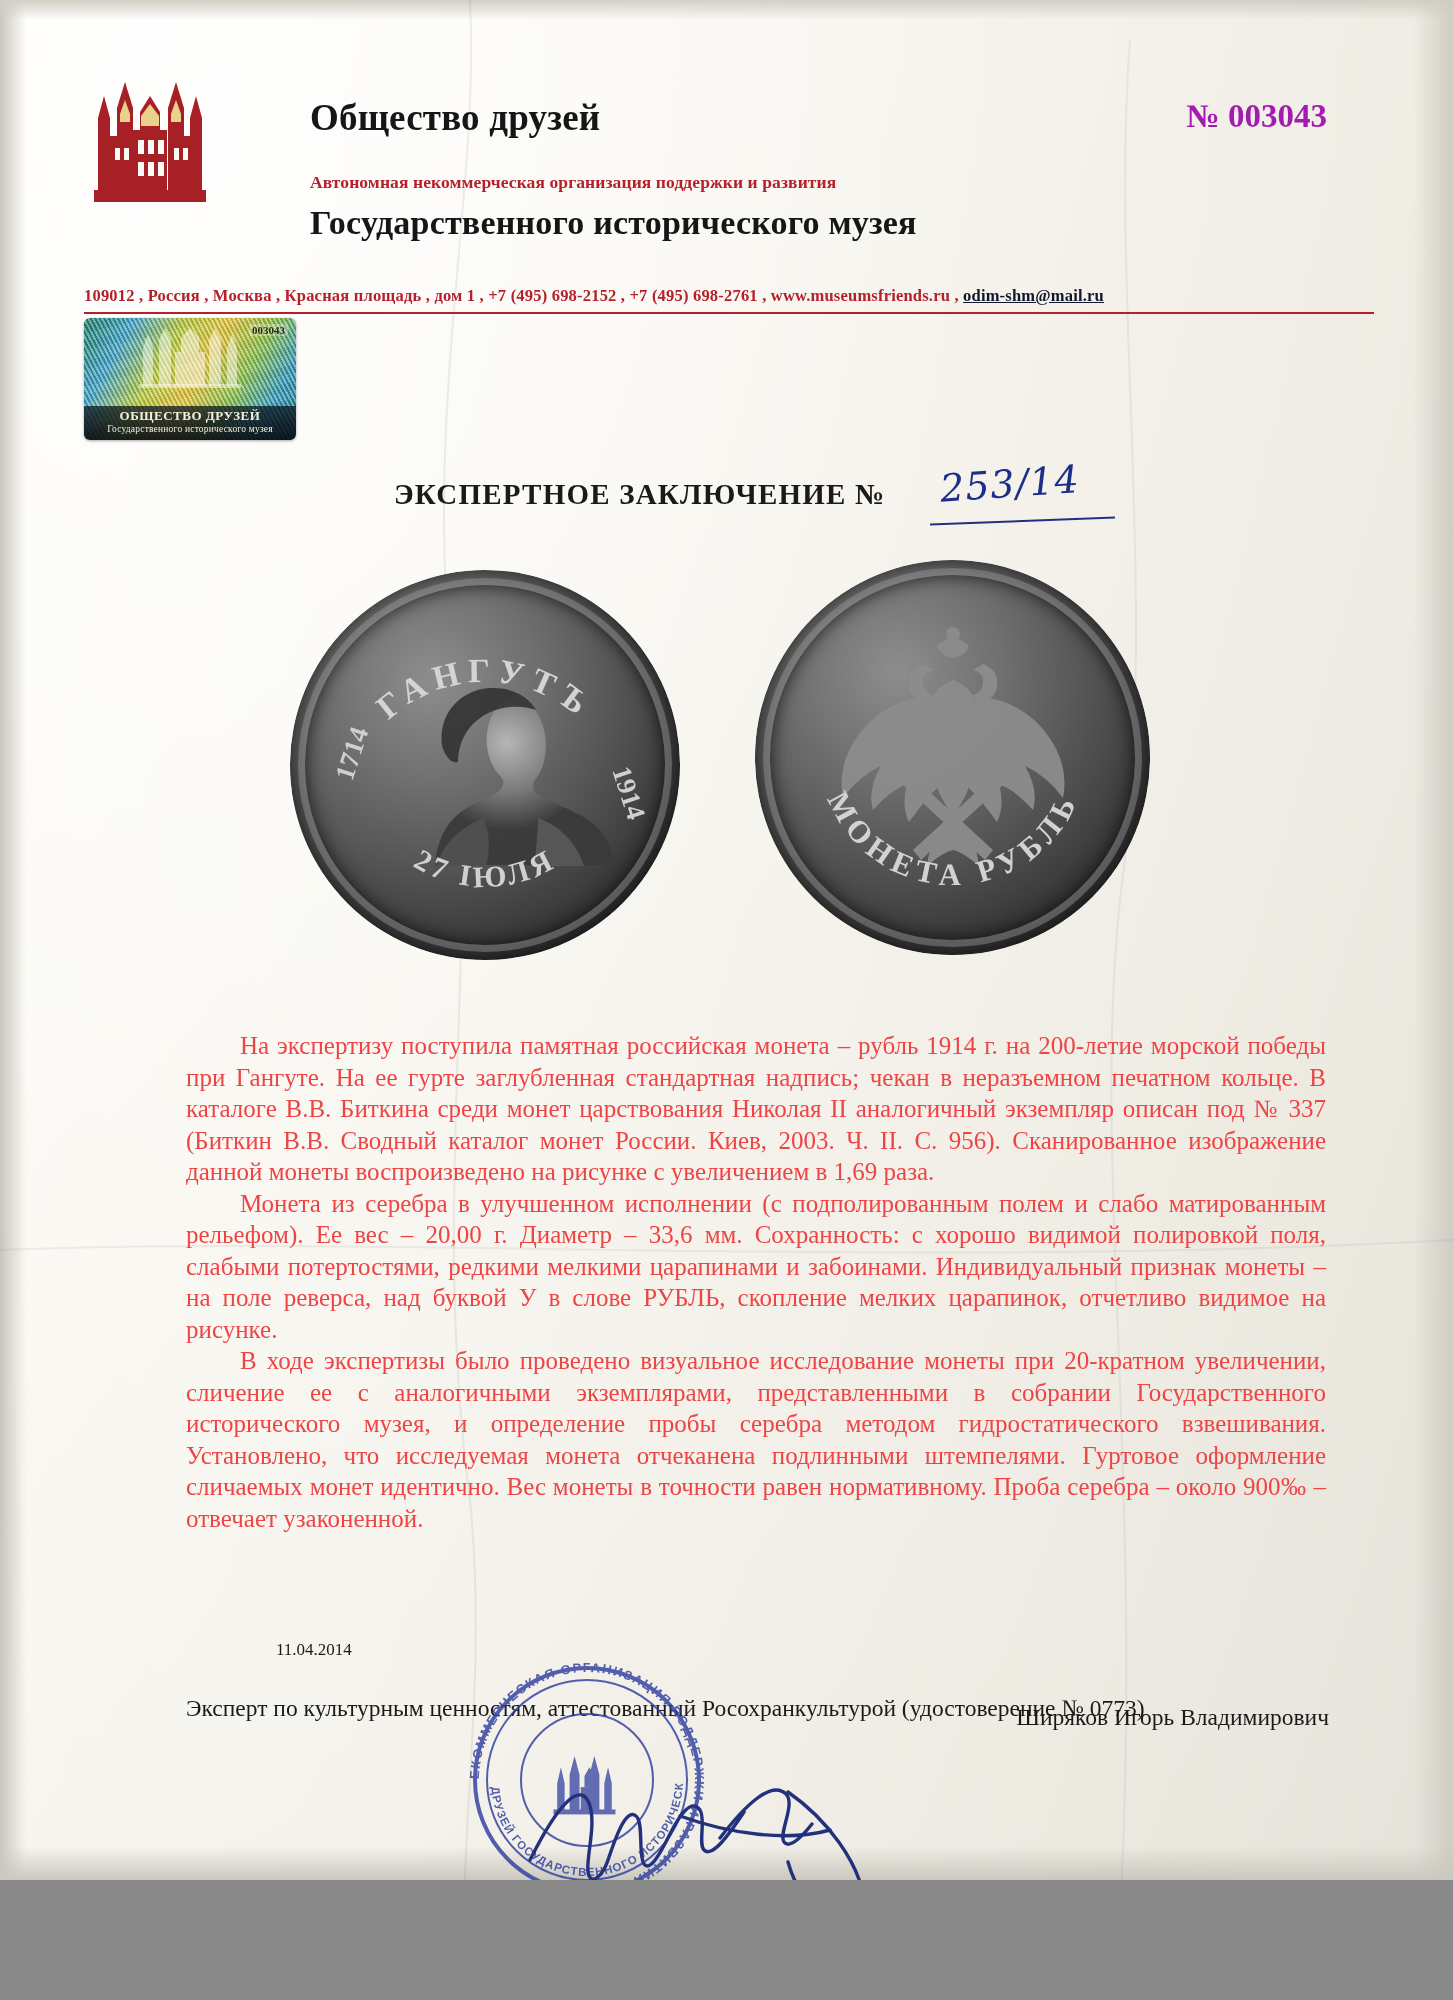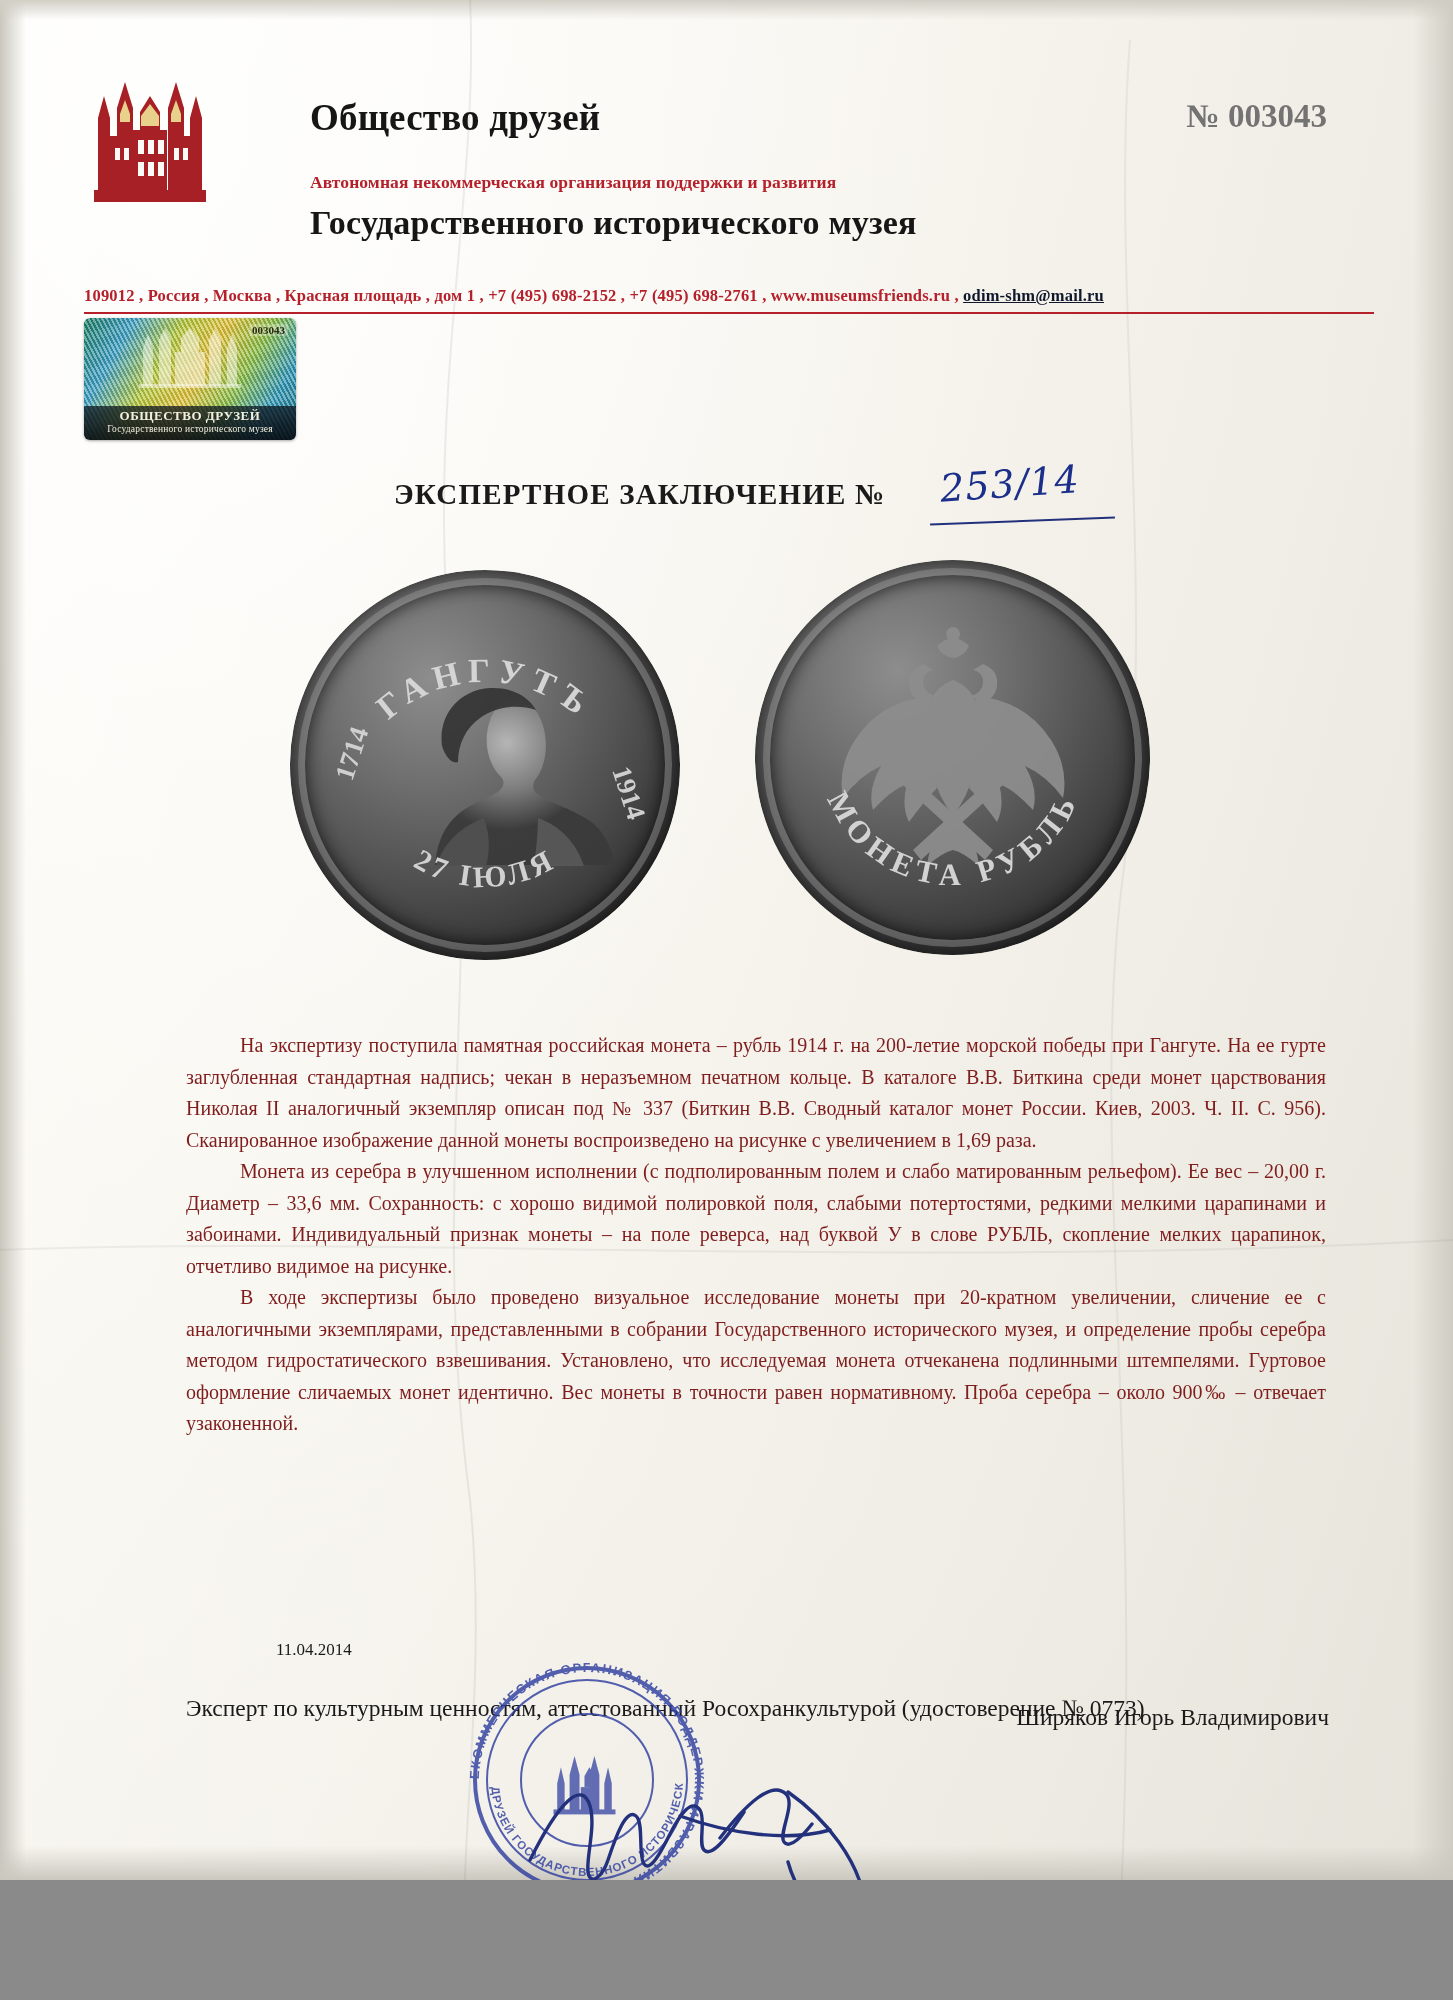--- a/index.html
+++ b/index.html
@@ -91,21 +91,21 @@
     font-weight: bold;
     color: #161616;
     letter-spacing: 0.2px;
   }
   .doc-number {
     position: absolute;
     right: 126px;
     top: 98px;
     font-size: 33px;
     font-weight: bold;
-    color: #737373;
+    color: #a21caf;
     white-space: nowrap;
   }
   .contact-line {
     position: absolute;
     left: 84px;
     top: 286px;
     font-size: 16.5px;
     font-weight: bold;
     color: #b5202a;
     letter-spacing: 0.2px;
@@ -246,24 +246,24 @@
     box-shadow: inset 0 0 18px rgba(0,0,0,0.6);
   }
   .coin svg { position: absolute; inset: 0; }
 
   
   .body-text {
     position: absolute;
     left: 186px;
     top: 1030px;
     width: 1140px;
-    font-size: 20px;
+    font-size: 25px;
     line-height: 31.5px;
     text-align: justify;
-    color: #7f1d1d;
+    color: #ef4444;
   }
   .body-text p {
     margin: 0 0 0 0;
     text-indent: 54px;
   }
 
   
   .sig-date {
     position: absolute;
     left: 276px;

